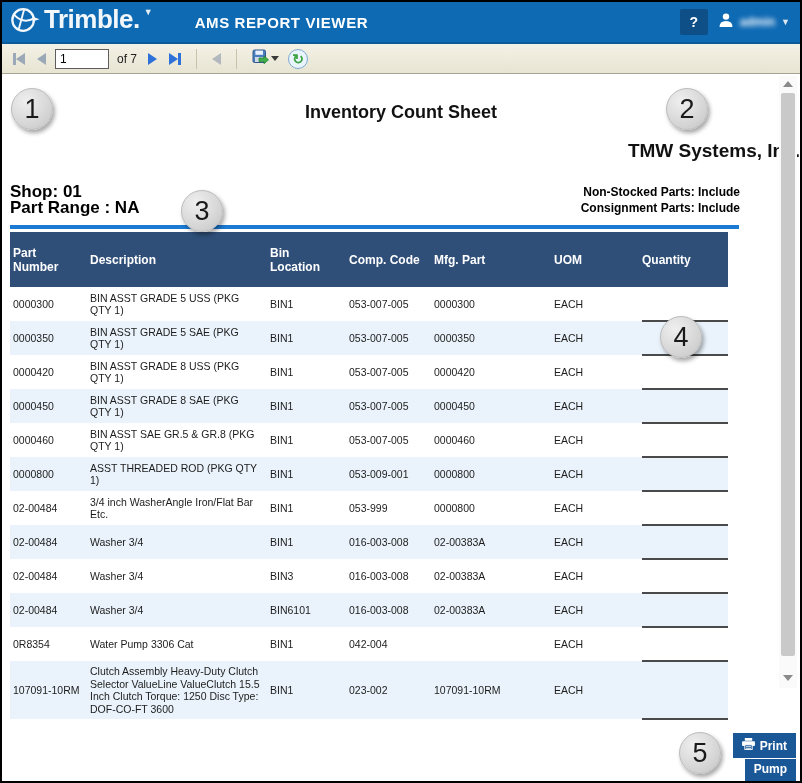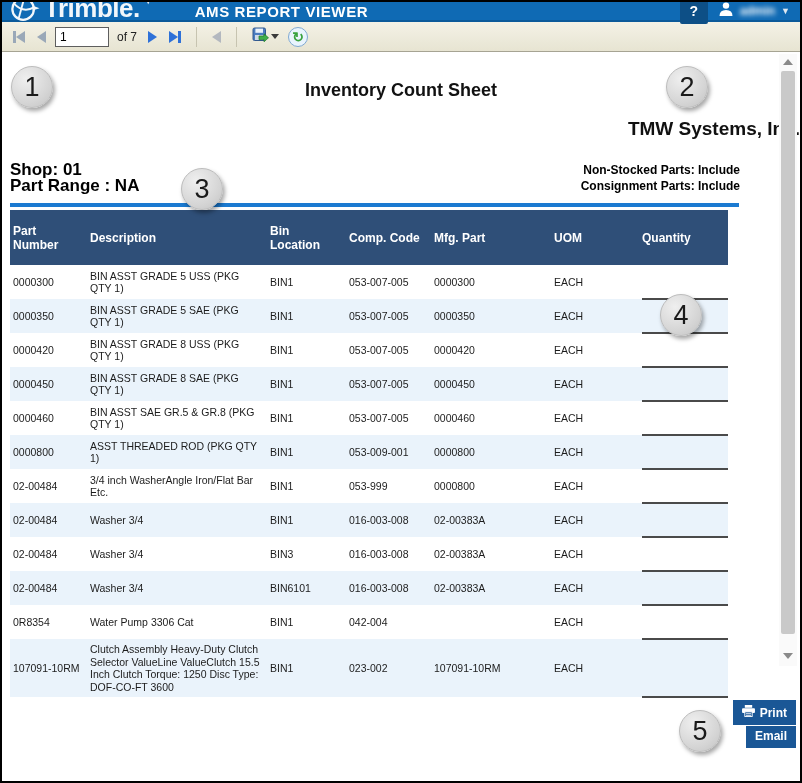--- a/index.html
+++ b/index.html
@@ -4,21 +4,21 @@
 <style>
   * { margin:0; padding:0; box-sizing:border-box; }
   body { background:#fff; font-family:"Liberation Sans", sans-serif; }
   .screen{
     position:relative; width:802px; height:783px;
     border:2px solid #000; background:#fff; overflow:hidden;
   }
 
   
   .topbar{
-    height:20px; background:#0f6ab4; display:flex; align-items:center;
+    height:42px; background:#0f6ab4; display:flex; align-items:center;
     padding:0 10px 0 8px; border-bottom:2px solid #0c5a9a;
   }
   .brand{ display:flex; align-items:flex-start; gap:4px; }
   .brand .logo-text{
     color:#f2f7fb; font-size:26px; font-weight:bold; line-height:30px; letter-spacing:-0.5px;
   }
   .brand .logo-caret{ color:#e8f0f7; font-size:9px; margin-top:3px; }
   .app-title{
     color:#ffffff; font-weight:bold; font-size:15px; letter-spacing:0.6px; margin-left:42px;
   }
@@ -105,21 +105,21 @@
   .sb-arrow{ width:18px; height:16px; display:flex; align-items:center; justify-content:center; cursor:pointer; }
   .sb-up{ width:0;height:0;border-left:5px solid transparent;border-right:5px solid transparent;border-bottom:6px solid #8a8a8a; }
   .sb-down{ width:0;height:0;border-left:5px solid transparent;border-right:5px solid transparent;border-top:6px solid #8a8a8a; }
   .sb-thumb{
     position:absolute; top:17px; left:2px; width:14px; height:563px;
     background:#c9c9c9; border-radius:2px; cursor:grab;
   }
   .sb-arrow.bottom{ position:absolute; top:594px; }
 
   
-  .actions{ position:absolute; right:4px; bottom:15px; display:flex; flex-direction:column; align-items:flex-end; gap:1px; }
+  .actions{ position:absolute; right:4px; bottom:4px; display:flex; flex-direction:column; align-items:flex-end; gap:1px; }
   .act-btn{
     background:#1a5796; color:#fff; border:none; font-weight:bold; font-size:12px;
     display:flex; align-items:center; gap:5px; padding:5px 9px; cursor:pointer;
     font-family:"Liberation Sans",sans-serif;
   }
   .act-btn.email{ padding:3px 9px 5px; }
 </style>
 </head>
 <body>
 
@@ -370,18 +370,18 @@
             <rect x="3" y="0" width="8" height="3" fill="#fff"></rect>
             <rect x="0" y="3.6" width="14" height="5" rx="1" fill="#fff"></rect>
             <rect x="3" y="7.4" width="8" height="5" fill="#1a5796" stroke="#fff"></rect>
             <rect x="4.3" y="9" width="5.4" height="0.9" fill="#fff"></rect>
             <rect x="4.3" y="10.7" width="5.4" height="0.9" fill="#fff"></rect>
           </svg>
         </span>
         <span>Print</span>
       </button>
       <button class="act-btn email">
-        <span>Email</span>
+        <span>Pump</span>
       </button>
     </div>
 
   </div>
 </div>
 
 </body></html>

